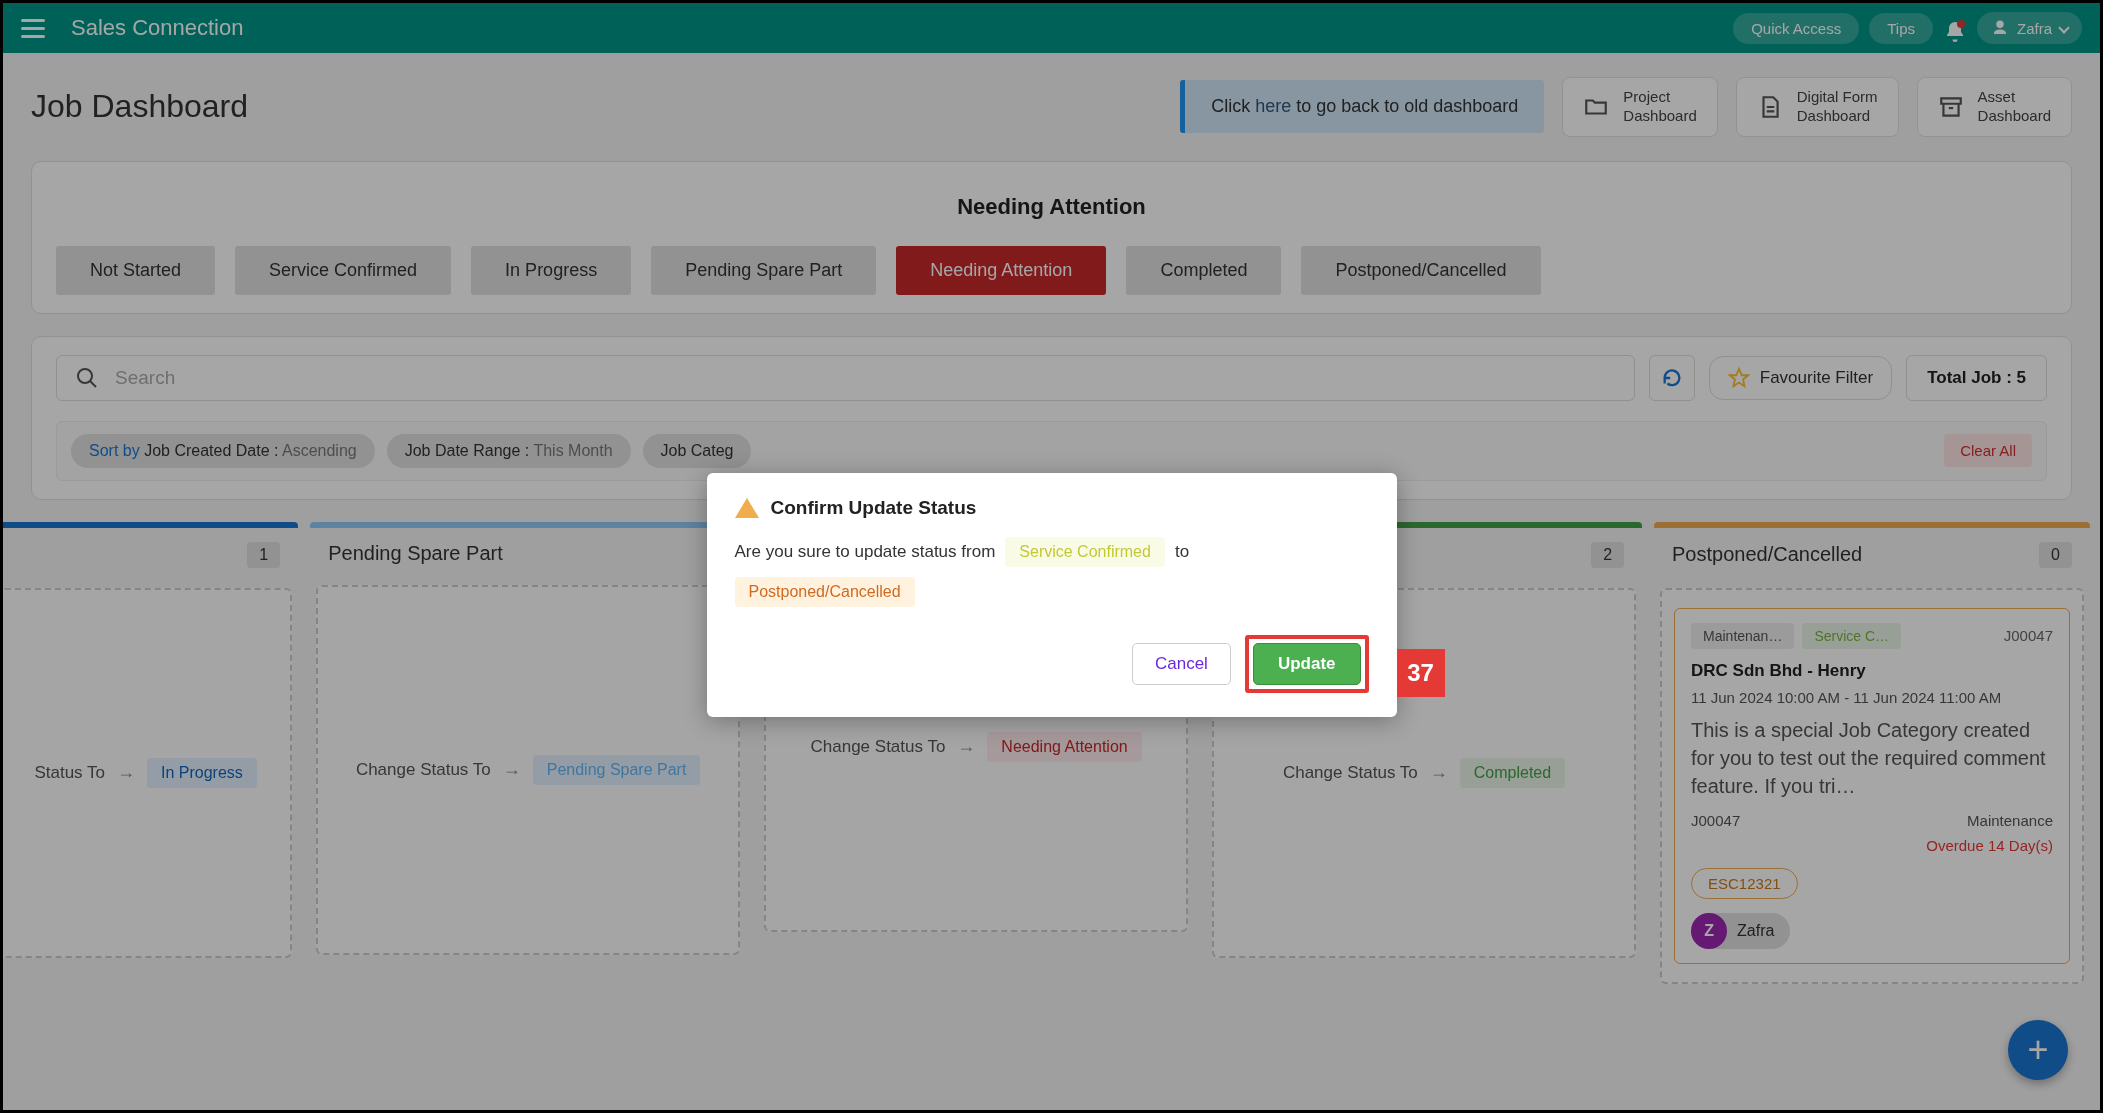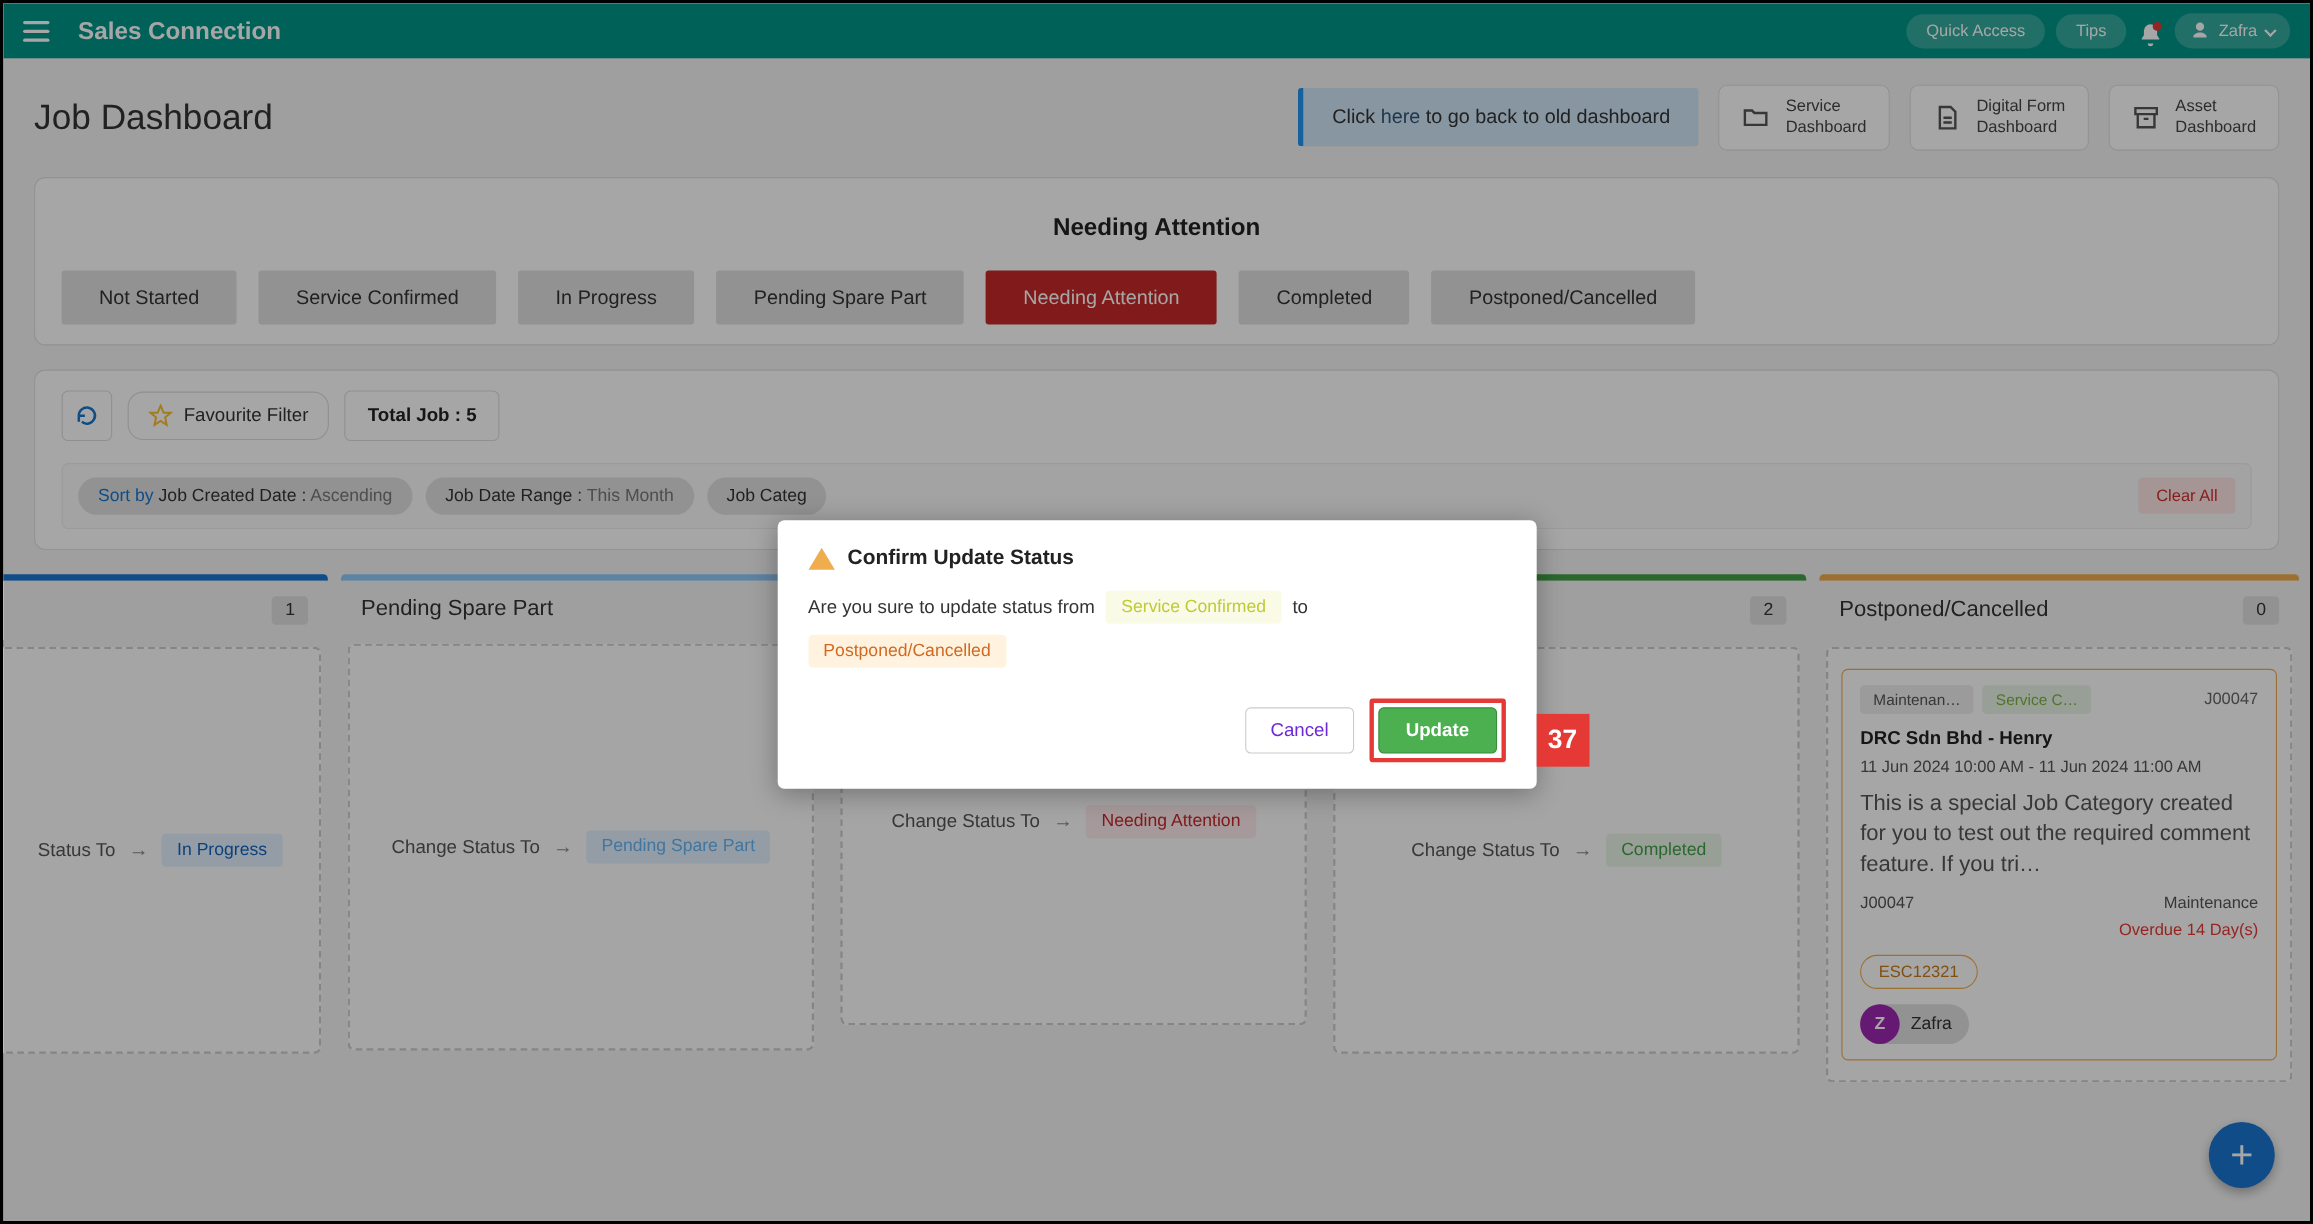--- a/index.html
+++ b/index.html
@@ -4,21 +4,21 @@
 <style>
 * { box-sizing: border-box; margin: 0; padding: 0; font-family: Arial, sans-serif; }
 body { background: #f5f5f5; }
 
 .frame { border: 3px solid #000; width: 2103px; height: 1113px; position: relative; overflow: hidden; transform-origin: top left; }
 
 
 .topbar { background: #009688; height: 50px; display: flex; align-items: center; padding: 0 18px; color: #fff; }
 .hamburger { width: 28px; height: 28px; display: flex; flex-direction: column; justify-content: center; gap: 5px; cursor: pointer; }
 .hamburger span { display: block; width: 24px; height: 3px; background: #fff; border-radius: 2px; }
-.brand { font-size: 22px; font-weight: bold; margin-left: 22px; }
+.brand { font-size: 22px; font-weight: normal; margin-left: 22px; }
 .topbar-right { margin-left: auto; display: flex; align-items: flex-end; gap: 10px; }
 .pill-btn { background: rgba(255,255,255,0.2); border: none; color: #fff; padding: 7px 18px; border-radius: 18px; font-size: 15px; cursor: pointer; }
 .bell { position: relative; width: 24px; height: 24px; }
 .bell svg { fill: #fff; }
 .bell .dot { position: absolute; top: 0; right: 2px; width: 8px; height: 8px; background: #e53935; border-radius: 50%; }
 .user-chip { background: rgba(255,255,255,0.2); border-radius: 18px; padding: 7px 14px; display: flex; align-items: center; gap: 8px; color: #fff; font-size: 15px; cursor: pointer; }
 .user-chip svg { fill: #fff; }
 .chev-down { border: solid #fff; border-width: 0 2px 2px 0; display: inline-block; padding: 3px; transform: rotate(45deg); }
 
 
@@ -143,21 +143,21 @@
     <div class="page-title">Job Dashboard</div>
     <div class="head-spacer"></div>
     <div class="old-dash">
       <span>Click </span><a href="#">here</a><span> to go back to old dashboard</span>
     </div>
     <div class="dash-btn">
       <svg viewBox="0 0 24 24">
           <path d="M3 6h6l2 2h10v10H3z"></path>
         </svg>
       <div class="dash-btn-txt">
-          <div>Service</div>
+          <div>Project</div>
           <div>Dashboard</div>
         </div>
     </div>
     <div class="dash-btn">
       <svg viewBox="0 0 24 24">
           <path d="M6 3h9l4 4v14H6z"></path>
           <path d="M9 12h7M9 16h7"></path>
         </svg>
       <div class="dash-btn-txt">
           <div>Digital Form</div>
@@ -184,20 +184,27 @@
       <div class="tab">In Progress</div>
       <div class="tab">Pending Spare Part</div>
       <div class="tab active">Needing Attention</div>
       <div class="tab">Completed</div>
       <div class="tab">Postponed/Cancelled</div>
     </div>
   </div>
 
   <div class="card">
     <div class="searchbar">
+      <div class="search-wrap">
+        <svg viewBox="0 0 24 24">
+            <circle cx="10" cy="10" r="7"></circle>
+            <path d="M21 21l-6-6"></path>
+          </svg>
+        <input placeholder="Search" style="">
+      </div>
       <div class="icon-btn">
         <svg viewBox="0 0 24 24" width="22" height="22" stroke="#1976d2" fill="none" stroke-width="2.5">
             <path d="M4 12a8 8 0 1 1 3 6M4 18v-6h6"></path>
           </svg>
       </div>
       <div class="fav-btn">
         <svg viewBox="0 0 24 24" width="22" height="22" fill="none" stroke="#fbc02d" stroke-width="2">
             <path d="M12 2l3 7h7l-5.5 4.5L18 21l-6-4-6 4 1.5-7.5L2 9h7z"></path>
           </svg>
         <span>Favourite Filter</span>

